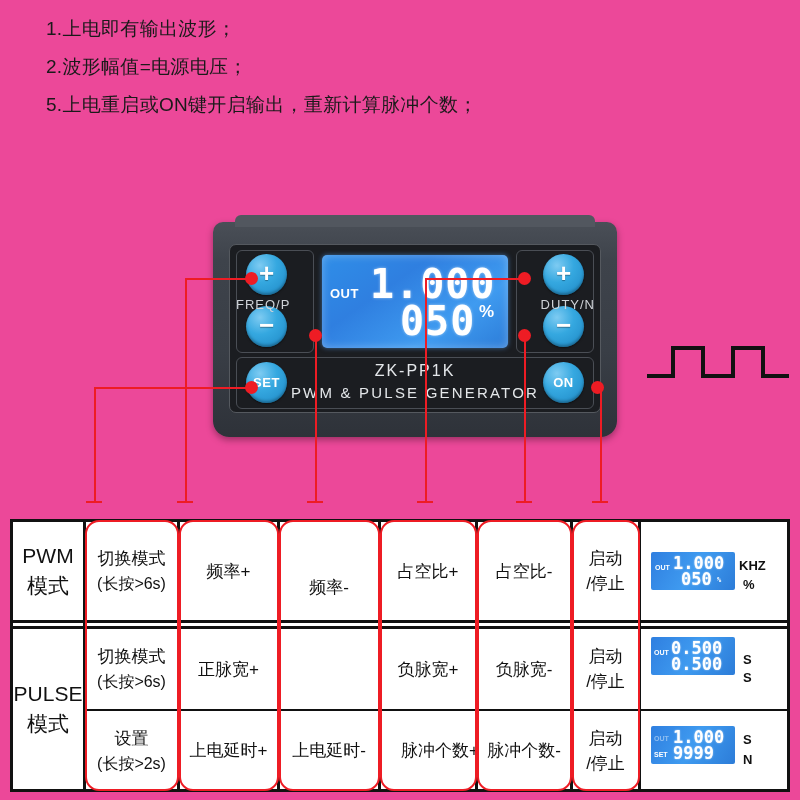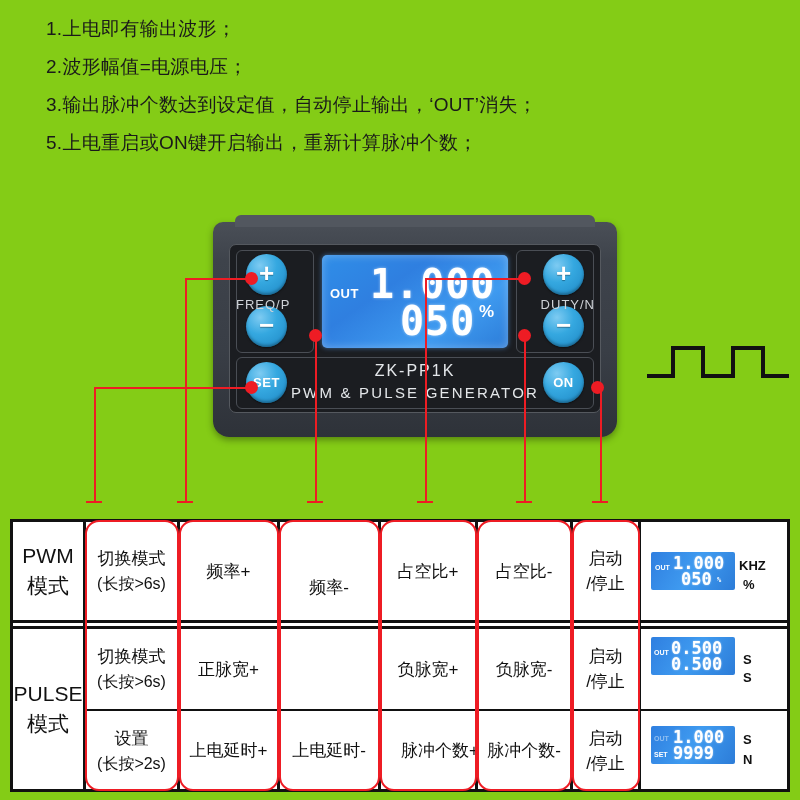--- a/index.html
+++ b/index.html
@@ -3,21 +3,21 @@
 <meta charset="utf-8">
 <style>
   * { box-sizing: border-box; }
   html, body {
     margin: 0; padding: 0;
     width: 800px; height: 800px;
     background: #ffffff;
     font-family: "Liberation Sans", "DejaVu Sans", sans-serif;
     overflow: hidden;
   }
-  #page { position: relative; width: 800px; height: 800px; background:#84cc16; }
+  #page { position: relative; width: 800px; height: 800px; background:#ec4899; }
 
   
   .notes { position:absolute; left:46px; top:10px; width:740px; }
   .note-line {
     font-size: 19px;
     color:#1a1a1a;
     line-height: 38px;
     white-space: nowrap;
     letter-spacing: 0.3px;
     font-weight: 500;
@@ -162,21 +162,20 @@
   }
 </style>
 </head>
 <body>
 
 <div id="page">
 
   <div class="notes">
     <div class="note-line">1.上电即有输出波形；</div>
     <div class="note-line">2.波形幅值=电源电压；</div>
-    <div class="note-line">3.输出脉冲个数达到设定值，自动停止输出，‘OUT’消失；</div>
     <div class="note-line">5.上电重启或ON键开启输出，重新计算脉冲个数；</div>
   </div>
 
   <div class="device">
     <div class="device-top-lip"></div>
     <div class="device-face">
 
       <div class="btn-group grp-left"></div>
       <div class="btn-group grp-right"></div>
       <div class="btn-group grp-bottom"></div>

